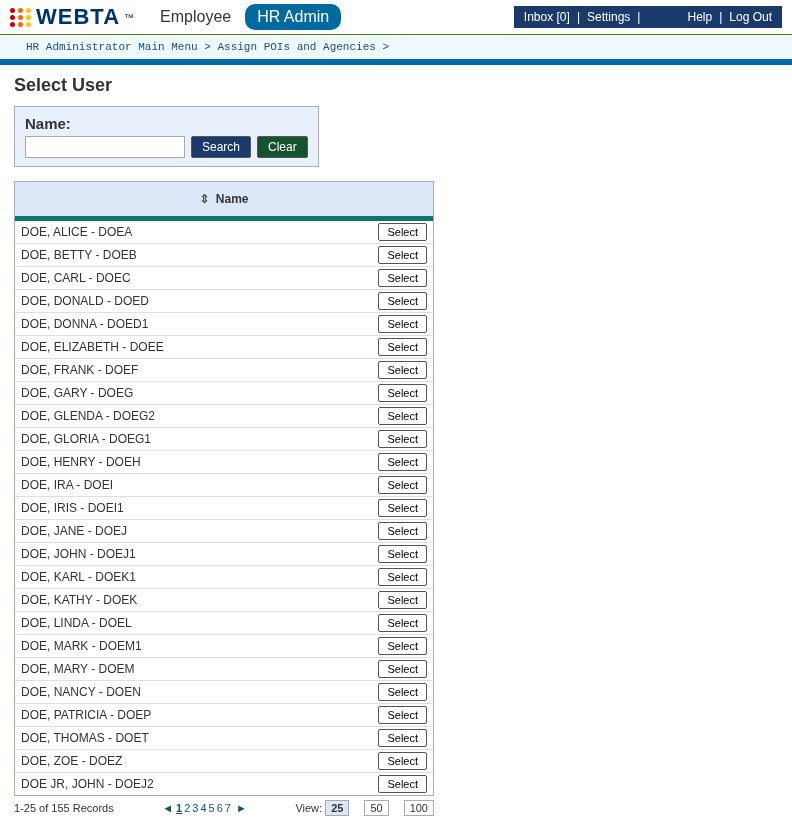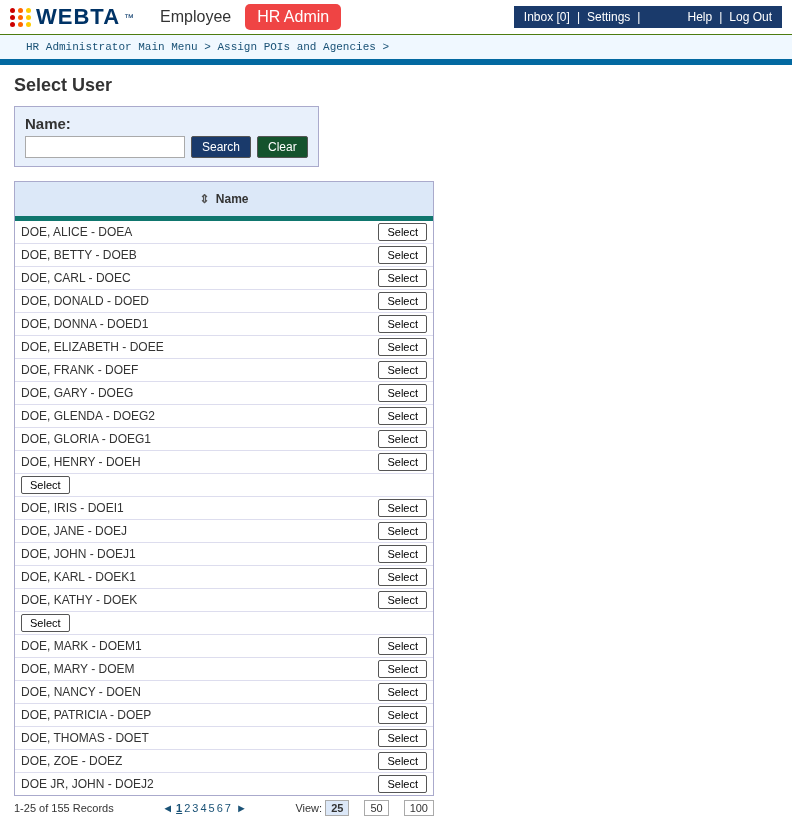--- a/index.html
+++ b/index.html
@@ -30,23 +30,23 @@
     .nav-tabs { display: flex; gap: 2px; }
     .nav-tab {
       padding: 4px 12px;
       font-size: 16px;
       cursor: pointer;
       border: none;
       background: none;
       color: #333;
     }
     .nav-tab.active {
-      background: #ef4444;
+      background: #0369a1;
       color: #fff;
-      border-radius: 5px;
+      border-radius: 10px;
     }
     .header-right {
       display: flex;
       align-items: center;
       background: #1a3a6b;
       color: #fff;
       padding: 4px 10px;
       font-size: 12px;
       gap: 4px;
     }
@@ -271,20 +271,21 @@
         </div>
         <div class="table-row">
           <span class="row-name">DOE, GLORIA - DOEG1</span>
           <button class="btn-select">Select</button>
         </div>
         <div class="table-row">
           <span class="row-name">DOE, HENRY - DOEH</span>
           <button class="btn-select">Select</button>
         </div>
         <div class="table-row">
+          <span class="row-name">DOE, IRA - DOEI</span>
           <button class="btn-select">Select</button>
         </div>
         <div class="table-row">
           <span class="row-name">DOE, IRIS - DOEI1</span>
           <button class="btn-select">Select</button>
         </div>
         <div class="table-row">
           <span class="row-name">DOE, JANE - DOEJ</span>
           <button class="btn-select">Select</button>
         </div>
@@ -294,20 +295,21 @@
         </div>
         <div class="table-row">
           <span class="row-name">DOE, KARL - DOEK1</span>
           <button class="btn-select">Select</button>
         </div>
         <div class="table-row">
           <span class="row-name">DOE, KATHY - DOEK</span>
           <button class="btn-select">Select</button>
         </div>
         <div class="table-row">
+          <span class="row-name">DOE, LINDA - DOEL</span>
           <button class="btn-select">Select</button>
         </div>
         <div class="table-row">
           <span class="row-name">DOE, MARK - DOEM1</span>
           <button class="btn-select">Select</button>
         </div>
         <div class="table-row">
           <span class="row-name">DOE, MARY - DOEM</span>
           <button class="btn-select">Select</button>
         </div>

